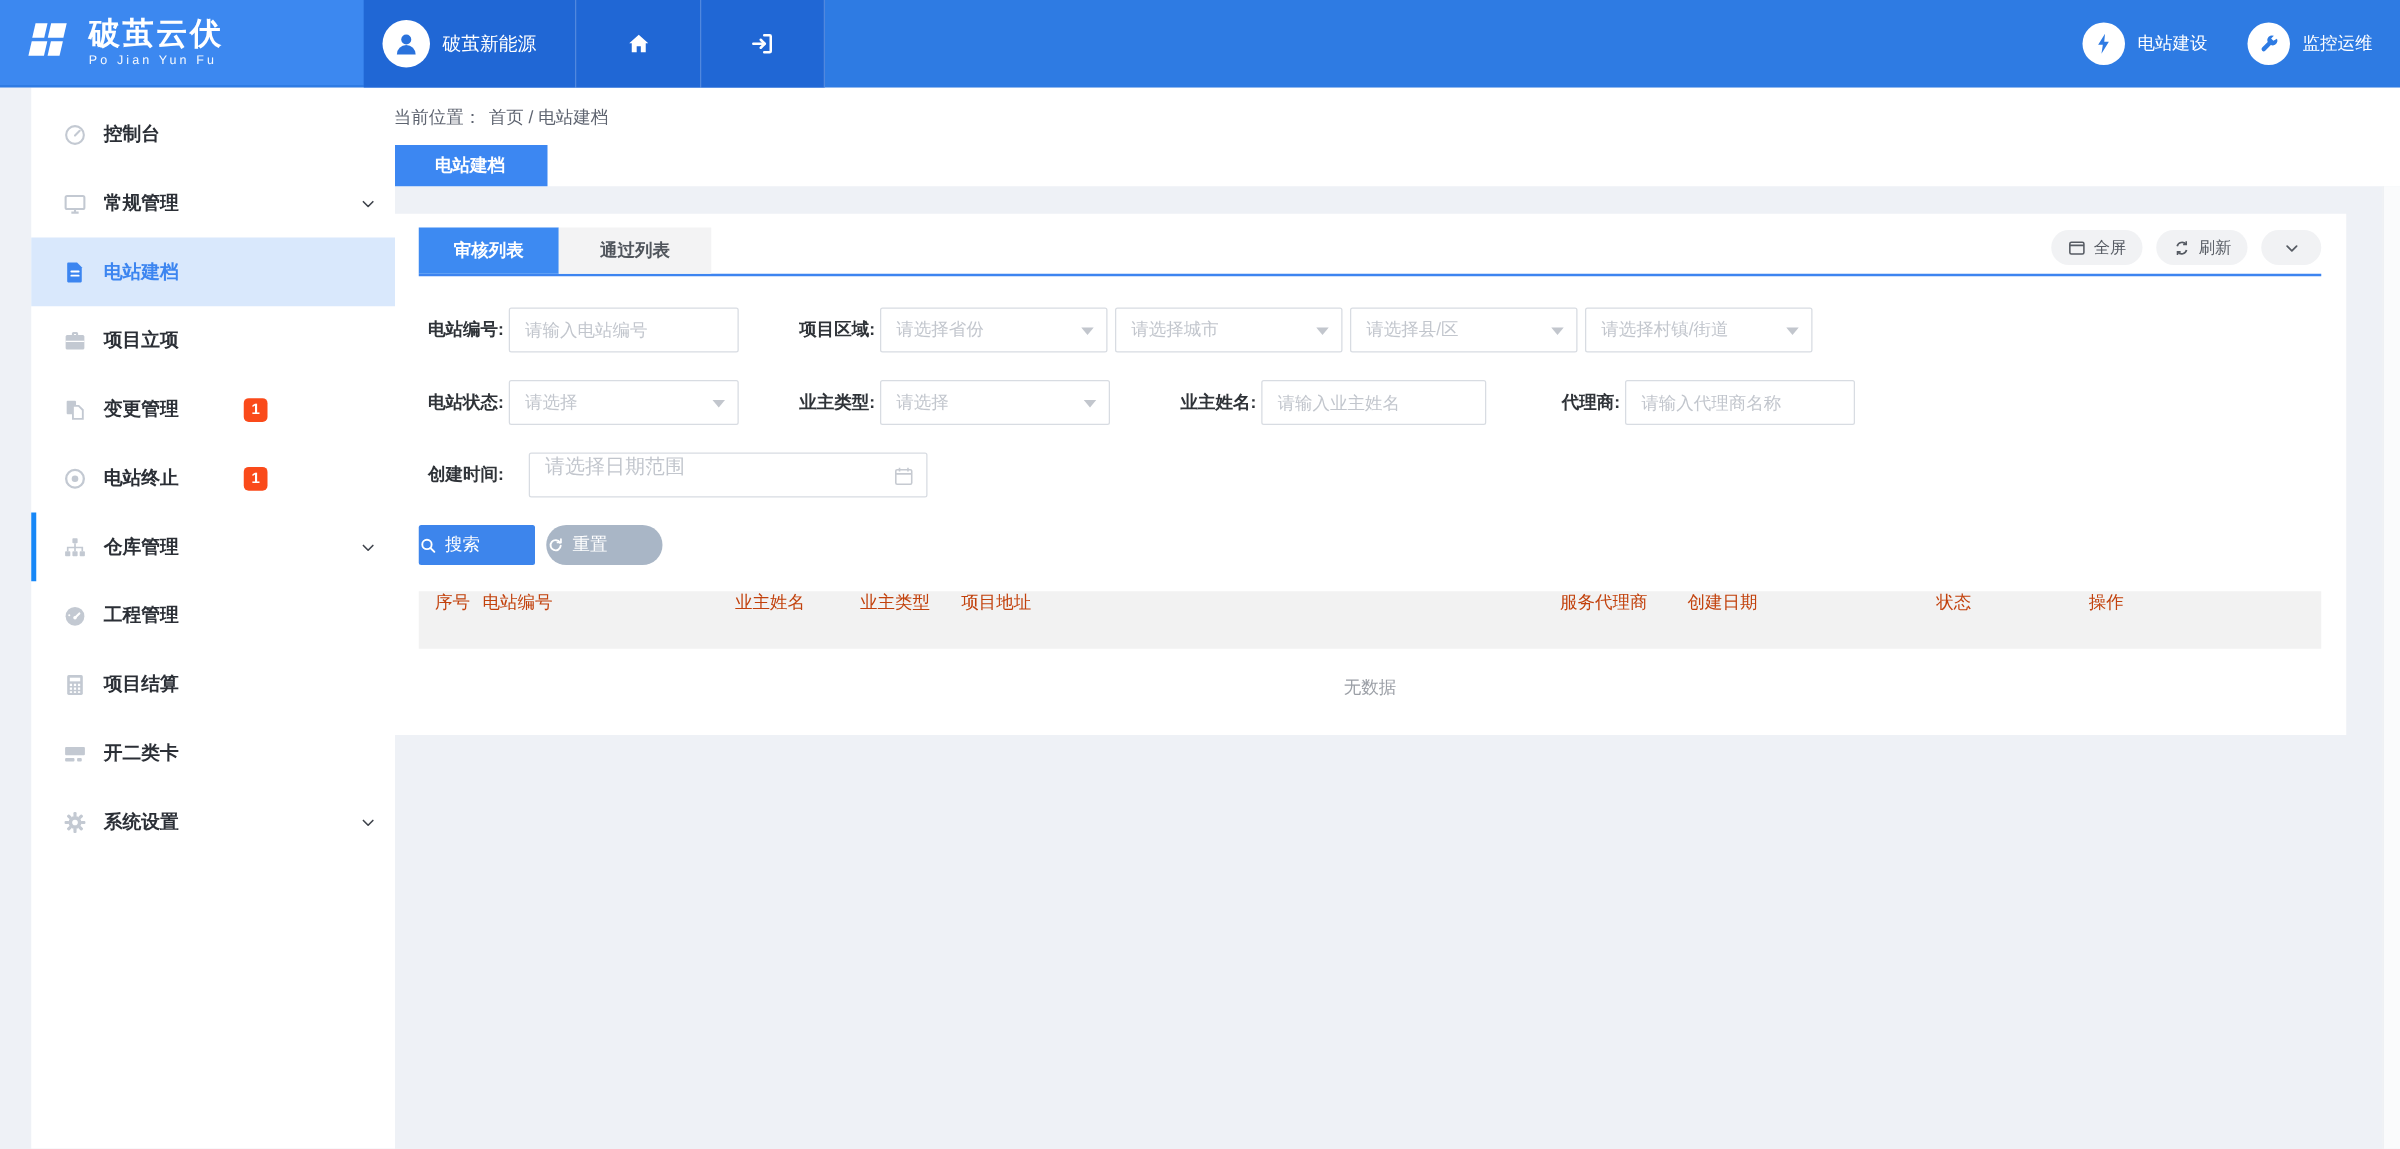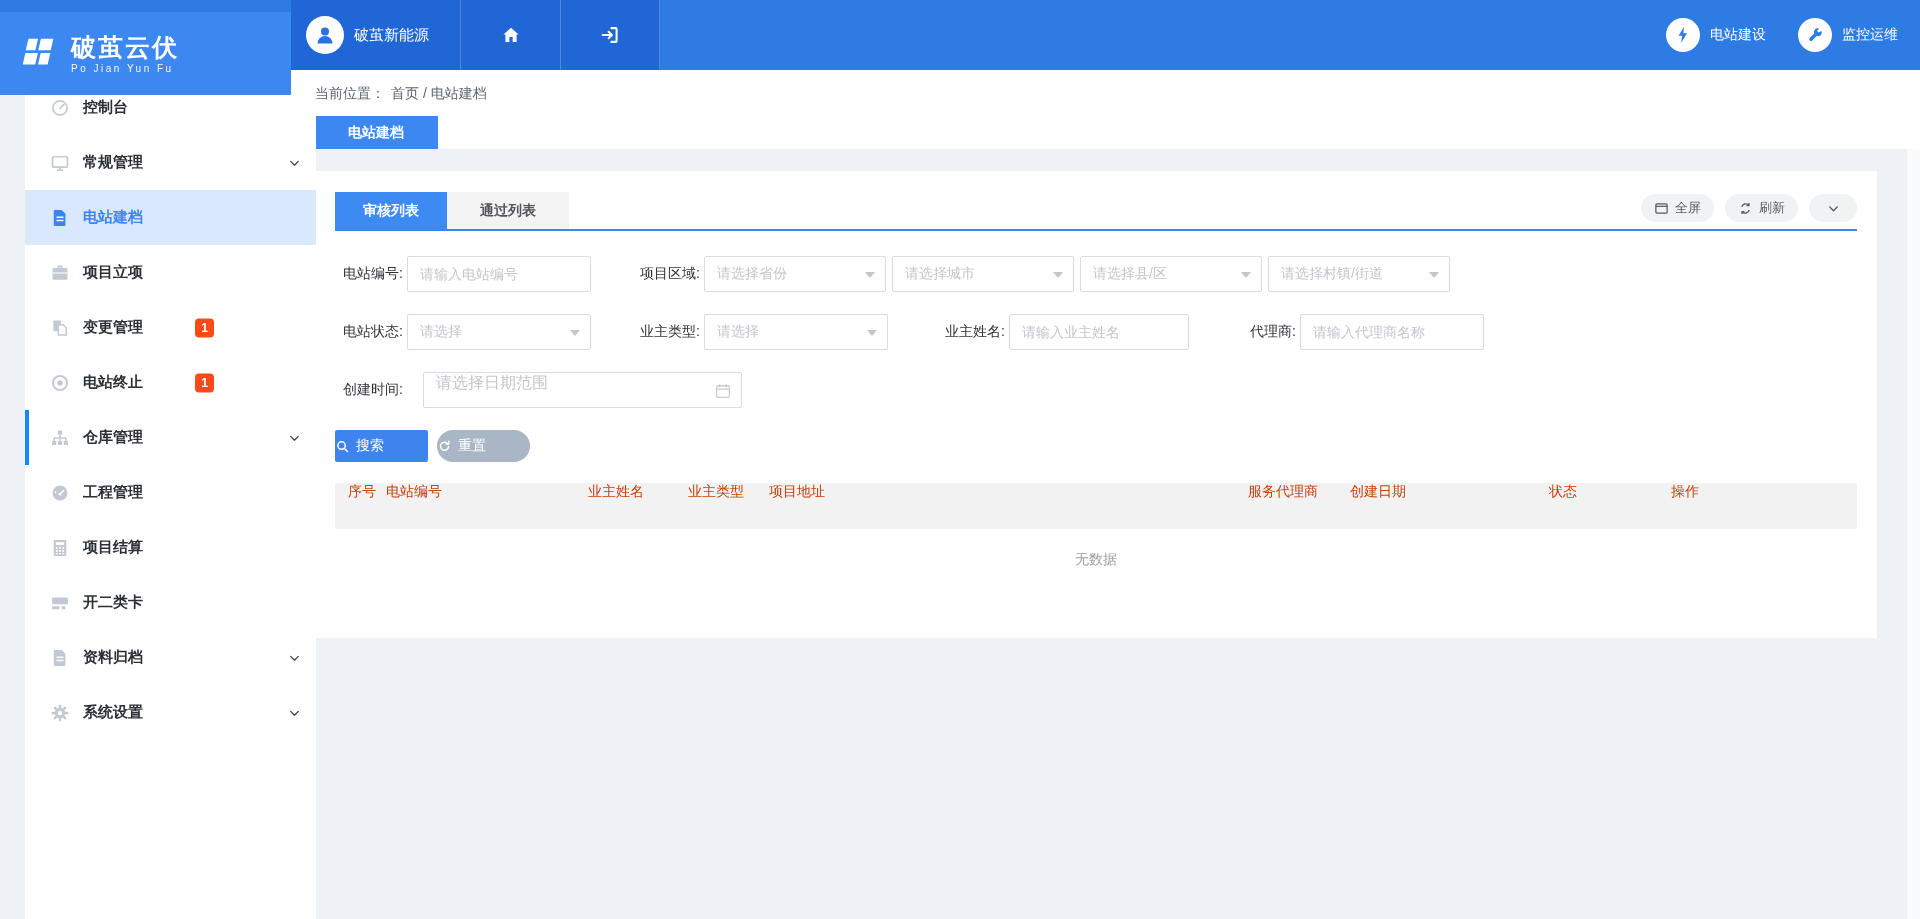--- a/index.html
+++ b/index.html
@@ -1,21 +1,21 @@
 <!DOCTYPE html>
 <html><head>
 <meta charset="utf-8">
 <style>
   * { box-sizing: border-box; margin: 0; padding: 0; }
   html,body { width: 1920px; height: 919px; }
   body { font-family: "Liberation Sans", "DejaVu Sans", sans-serif; background:#EEF1F6; position:relative; overflow:hidden; }
 
   
   .topbar { position:absolute; left:0; top:0; width:1920px; height:70px; background:#2E7BE3; z-index:20; }
-  .logo-sec { position:absolute; left:0; top:0; width:291px; height:83px; background:#3C88F0; display:flex; align-items:center; padding-left:16px;margin-top:12px; }
+  .logo-sec { position:absolute; left:0; top:0; width:291px; height:68px; background:#3C88F0; display:flex; align-items:center; padding-left:16px; }
   .logo-text { margin-left:9px; color:#fff; }
   .logo-title { font-size:25px; font-weight:700; letter-spacing:2px; line-height:27px; }
   .logo-sub { font-size:10px; letter-spacing:2.5px; margin-top:2px; opacity:.95; }
   .user-sec { position:absolute; left:291px; top:0; width:169px; height:70px; background:#2067D5; display:flex; align-items:center; padding-left:15px; cursor:pointer; }
   .avatar { width:38px; height:38px; border-radius:50%; background:#fff; display:flex; align-items:center; justify-content:center; flex:none; }
   .company { color:#fff; font-size:15px; margin-left:10px; white-space:nowrap; }
   .icon-sec { position:absolute; top:0; width:100px; height:70px; background:#2067D5; display:flex; align-items:center; justify-content:center; cursor:pointer; border-left:1px solid rgba(255,255,255,.22); }
   .icon-sec.home { left:460px; }
   .icon-sec.exit { left:560px; border-right:1px solid rgba(255,255,255,.22); }
   .topbar-right { position:absolute; right:0; top:0; height:70px; display:flex; align-items:center; gap:32px; padding-right:22px; }
@@ -33,36 +33,36 @@
   .chev { position:absolute; right:15px; top:50%; transform:translateY(-50%); display:flex; }
   .ind-bar { position:absolute; left:0; top:0; width:4px; height:55px; background:#1687F7; }
 
   
   .main { position:absolute; left:291px; top:70px; right:0; bottom:0; background:#EEF1F6; }
   .crumb-band { position:relative; height:79px; background:#fff; }
   .crumb { position:absolute; left:24px; top:0; height:46px; line-height:46px; font-size:14px; color:#5E6470; }
   .crumb .sep { margin-right:6px; }
   .page-tab { position:absolute; left:23px; bottom:0; width:124px; height:33px; background:#3C87F2; color:#fff; font-size:14px; font-weight:600; display:flex; align-items:center; justify-content:center; cursor:pointer; }
   .content { position:relative; height:770px; }
-  .card { position:absolute; left:24px; top:22px; width:1562px; height:467px; background:#fff; padding:14px 20px; }
+  .card { position:absolute; left:24px; top:22px; width:1562px; height:417px; background:#fff; padding:4px 20px; }
   .scroll-track { position:absolute; right:0; top:79px; bottom:-770px; width:14px; background:#FAFBFC; border-left:1px solid #ECEEF1; }
 
   
   .tabrow { position:relative; display:flex; align-items:flex-end; height:46px; border-bottom:2px solid #3D84F0; }
   .tab { height:37px; line-height:37px; text-align:center; font-size:14px; font-weight:700; cursor:pointer; }
   .tab.review { width:112px; background:#3D8AF2; color:#fff; }
   .tab.passed { width:122px; background:#F3F3F4; color:#50555C; }
   .tools { position:absolute; right:0; top:9px; display:flex; align-items:center; gap:11px; }
   .pill { height:28px; border-radius:14px; background:#F1F2F4; display:flex; align-items:center; gap:6px; padding:0 13px; font-size:13px; color:#565B63; cursor:pointer; }
   .pill.more { width:48px; justify-content:center; padding:0; }
 
   
   .filters { padding-top:25px; }
   .frow { display:flex; align-items:center; height:36px; margin-bottom:22px; }
-  .lab { font-size:14px; font-weight:400; color:#2F3338; text-align:right; flex:none; }
+  .lab { font-size:14px; font-weight:700; color:#2F3338; text-align:right; flex:none; }
   .w68{width:68px} .w65{width:65px} .w81{width:81px} .w61{width:61px}
   .ml44{margin-left:44px} .ml36{margin-left:36px} .ml46{margin-left:46px}
   .ctl { height:36px; border:1px solid #D8DCE2; border-radius:2px; background:#fff; }
   input.ctl { padding:0 12px; font-size:14px; color:#333; width:184px; margin-left:4px; outline:none; }
   input.ctl.w180 { width:180px; }
   input::placeholder { color:#C2C6CD; }
   .sel { position:relative; width:182px; margin-left:6px; display:flex; align-items:center; padding:0 26px 0 12px; color:#C2C6CD; font-size:14px; cursor:pointer; white-space:nowrap; overflow:hidden; }
   .sel.first { margin-left:4px; }
   .caret { position:absolute; right:10px; top:15px; width:0; height:0; border:5px solid transparent; border-top:6px solid #C2C6CD; }
   .date { position:relative; width:319px; margin-left:20px; display:flex; align-items:flex-start; padding:0 34px 0 12px; color:#C2C6CD; font-size:16px; cursor:pointer; }
@@ -279,34 +279,20 @@
         <g fill="#C3C9D2">
           <rect x="2.5" y="5.5" width="19" height="8" rx="1"></rect>
           <rect x="2.5" y="16" width="9" height="3.5" rx="1"></rect>
           <rect x="14" y="16" width="4.5" height="3.5" rx="1"></rect>
         </g>
       </svg>
     </span>
     <span class="s-label">开二类卡</span>
   </div>
 
-  <div class="side-item">
-    <span class="s-ic">
-      <svg width="20" height="20" viewBox="0 0 24 24">
-        <path d="M5.5 2.5h8.5l4.5 4.5v13.5a1 1 0 0 1-1 1h-12a1 1 0 0 1-1-1v-17a1 1 0 0 1 1-1z" fill="#C3C9D2"></path>
-        <path d="M8.5 11h7M8.5 15h7" stroke="#fff" stroke-width="1.8" stroke-linecap="round"></path>
-      </svg>
-    </span>
-    <span class="s-label">资料归档</span>
-    <span class="chev">
-      <svg width="13" height="13" viewBox="0 0 24 24" fill="none" stroke="#3E434B" stroke-width="2.4" stroke-linecap="round" stroke-linejoin="round">
-          <path d="M5 9l7 7 7-7"></path>
-        </svg>
-    </span>
-  </div>
 
   <div class="side-item">
     <span class="s-ic">
       <svg width="20" height="20" viewBox="0 0 24 24">
         <g fill="#C3C9D2">
           <circle cx="12" cy="12" r="6.2"></circle>
           <rect x="10.5" y="2" width="3" height="4.5" rx="1"></rect>
           <rect x="10.5" y="2" width="3" height="4.5" rx="1" transform="rotate(45 12 12)"></rect>
           <rect x="10.5" y="2" width="3" height="4.5" rx="1" transform="rotate(90 12 12)"></rect>
           <rect x="10.5" y="2" width="3" height="4.5" rx="1" transform="rotate(135 12 12)"></rect>

